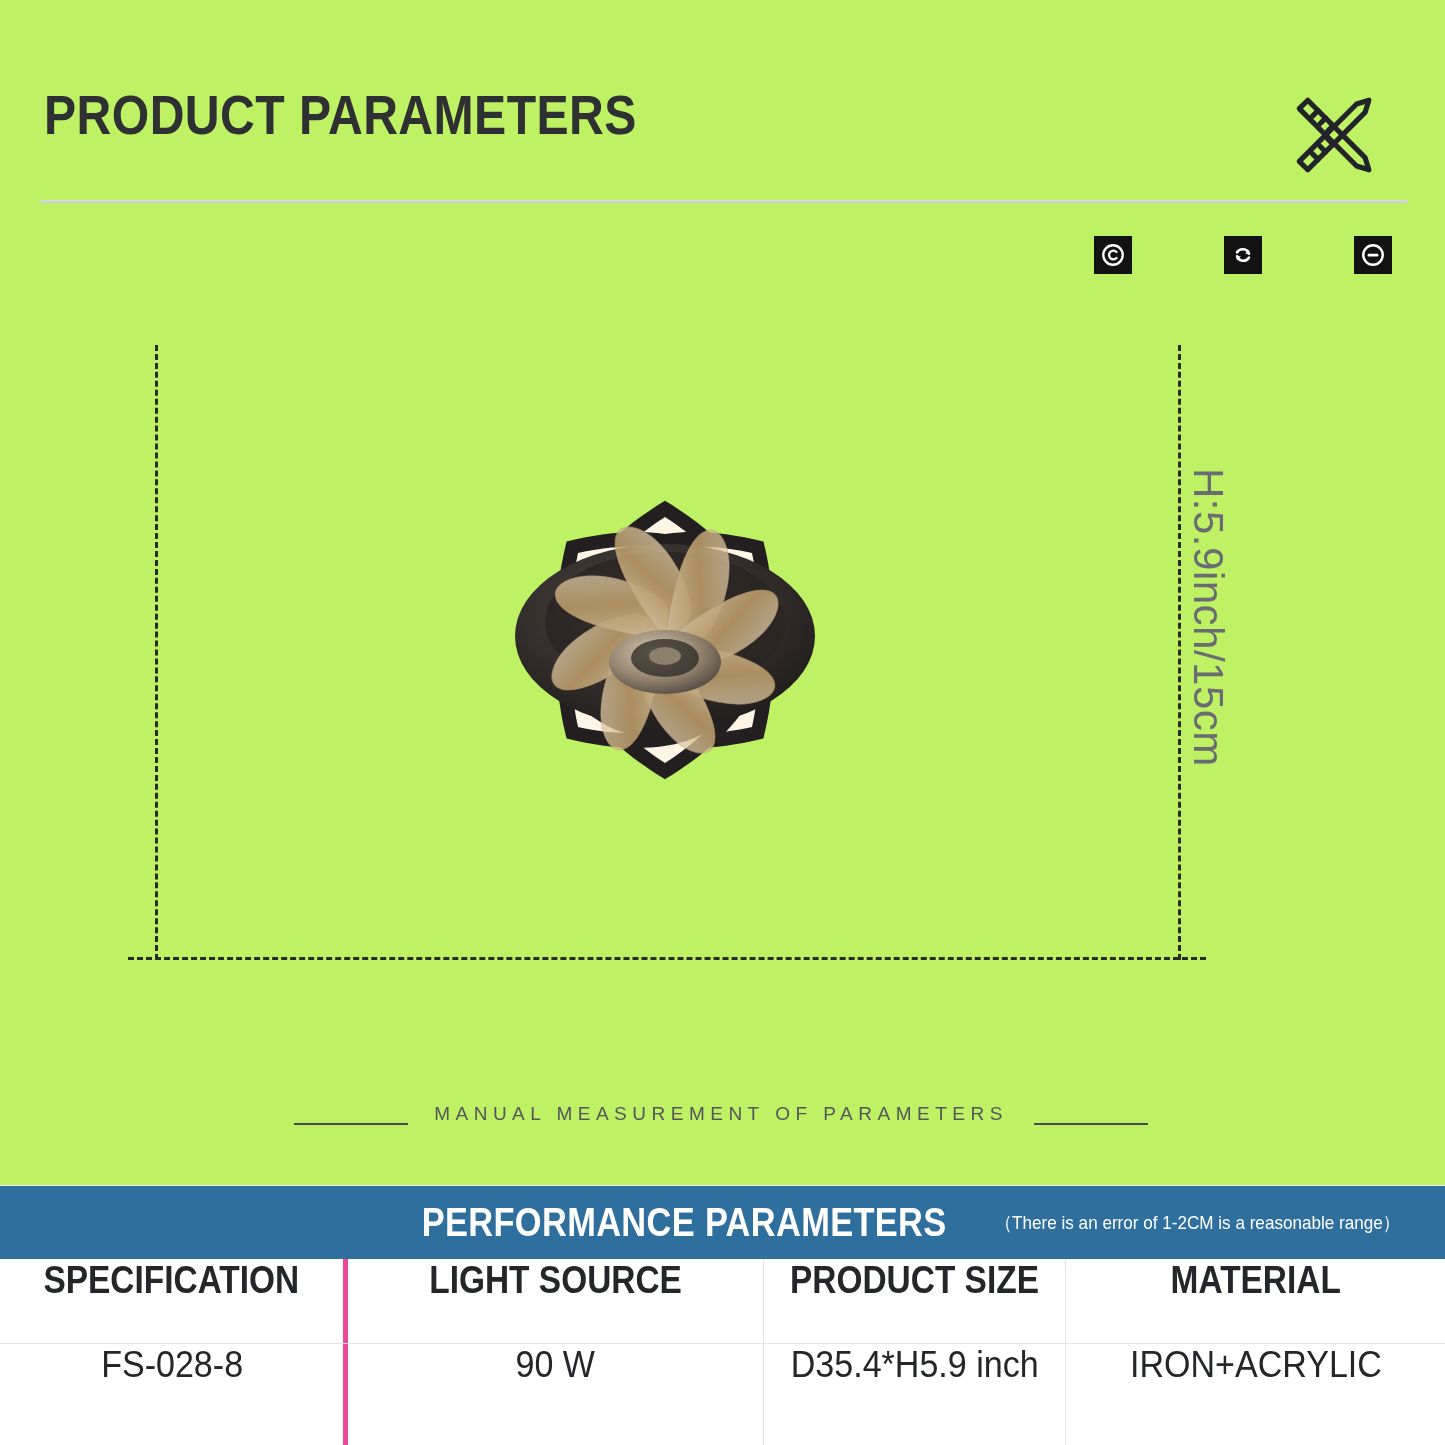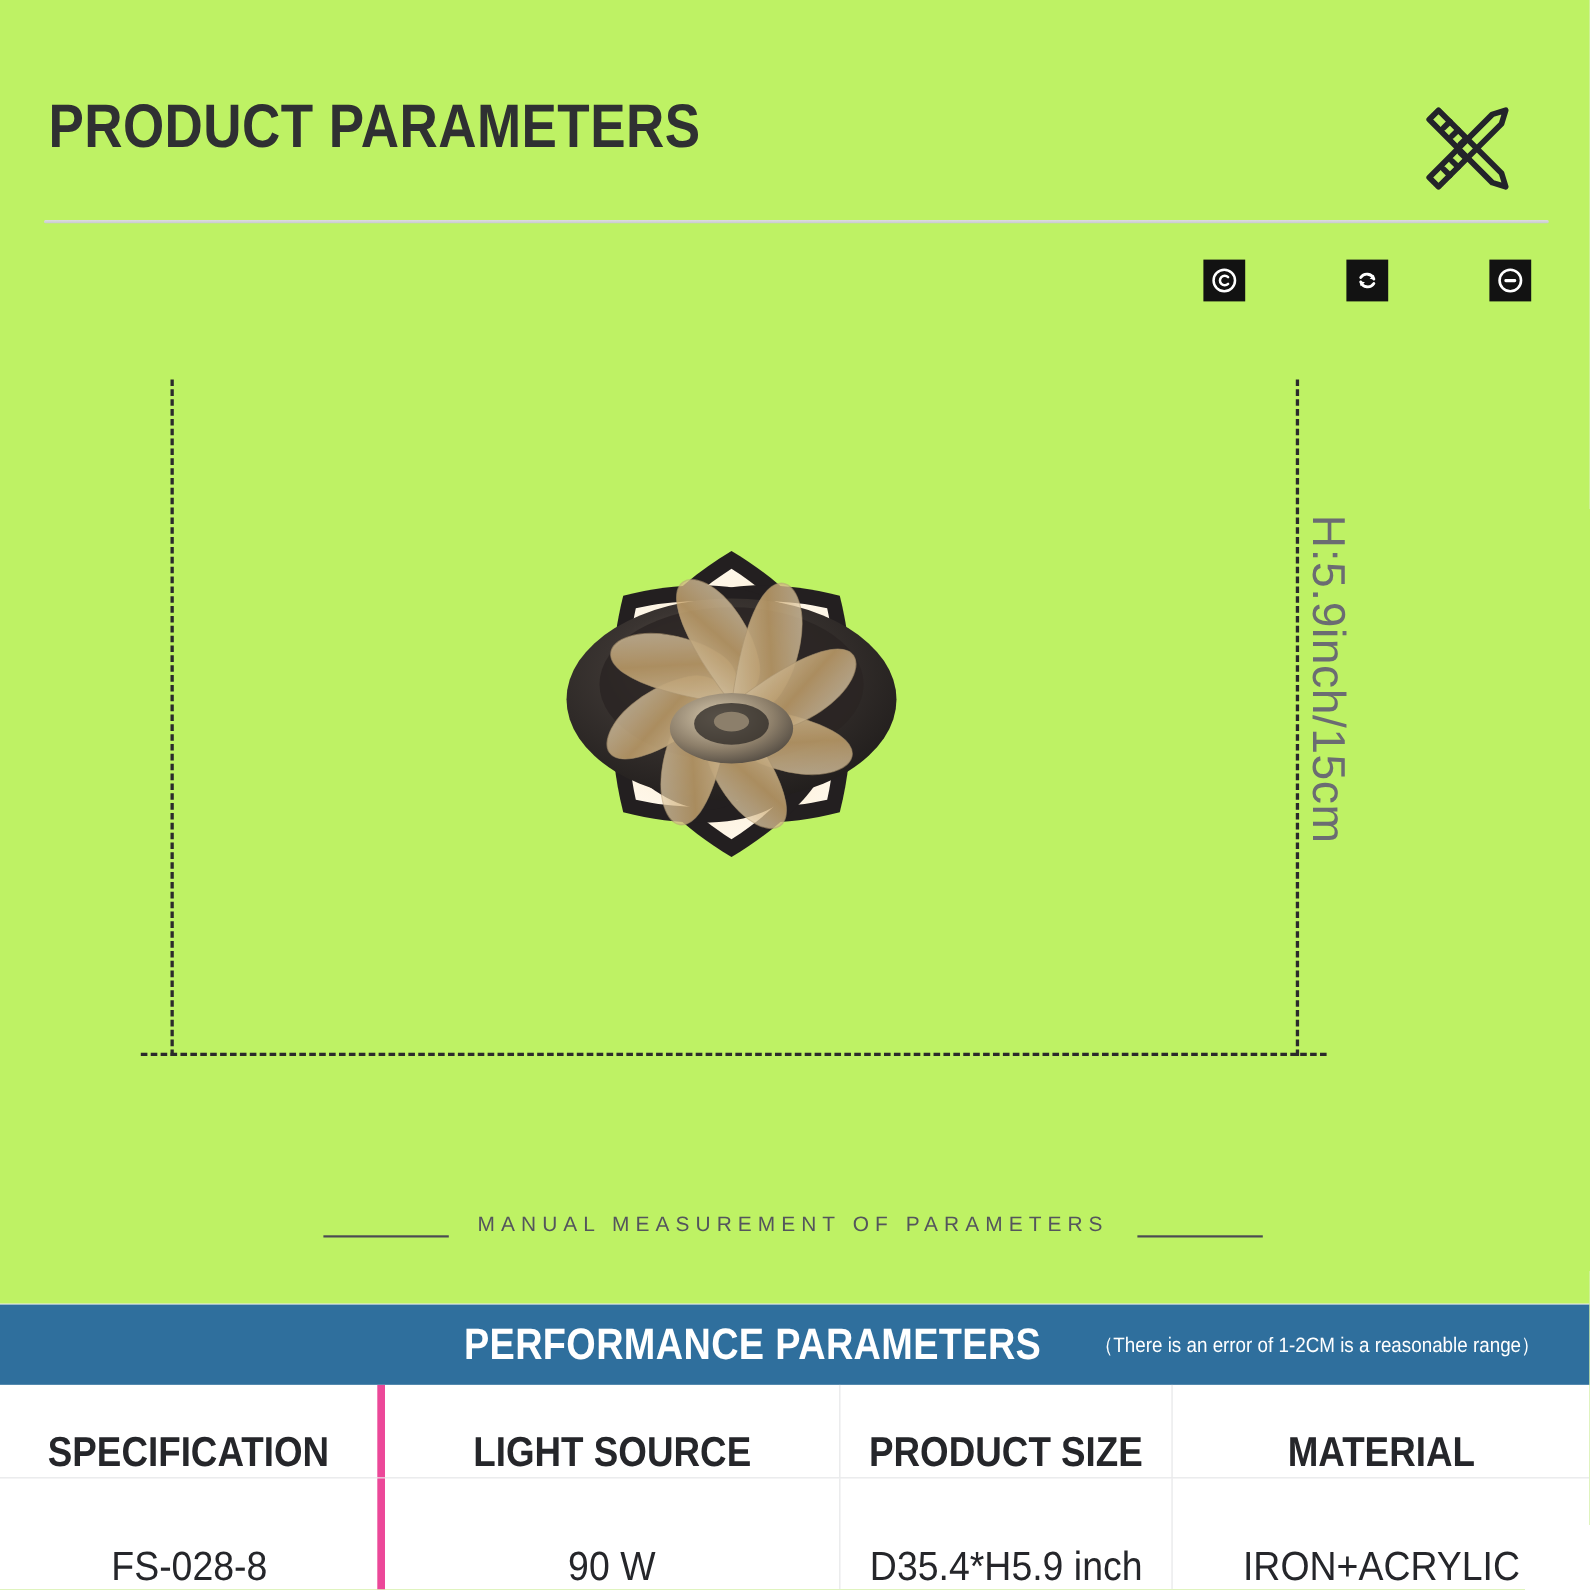--- a/index.html
+++ b/index.html
@@ -117,27 +117,27 @@
   
   #spec-table{
     position:absolute;left:0;top:1259px;width:1445px;height:186px;
     background:#ffffff;
   }
   .spec-row{display:flex;width:100%;}
   #spec-head-row{height:84px;border-bottom:1px solid #e3e4e6;}
   #spec-body-row{height:101px;}
 
   .spec-cell{
-    display:flex;align-items:flex-end;justify-content:center;
+    display:flex;align-items:flex-start;justify-content:center;
     box-sizing:border-box;
     text-align:center;
     color:#25262a;
   }
   .spec-cell.c0{width:358px;}
-  .spec-cell.c1{width:437px;border-left:7px solid #ec4899;}
+  .spec-cell.c1{width:437px;border-left:5px solid #ec4899;}
   .spec-cell.c2{width:315px;border-left:1px solid #e3e4e6;}
   .spec-cell.c3{width:396px;border-left:1px solid #e3e4e6;}
 
   .spec-head-text{
     font-size:38px;font-weight:bold;
     transform:scaleX(0.88);transform-origin:center;
     white-space:nowrap;
   }
   .spec-body-text{
     font-size:37px;

